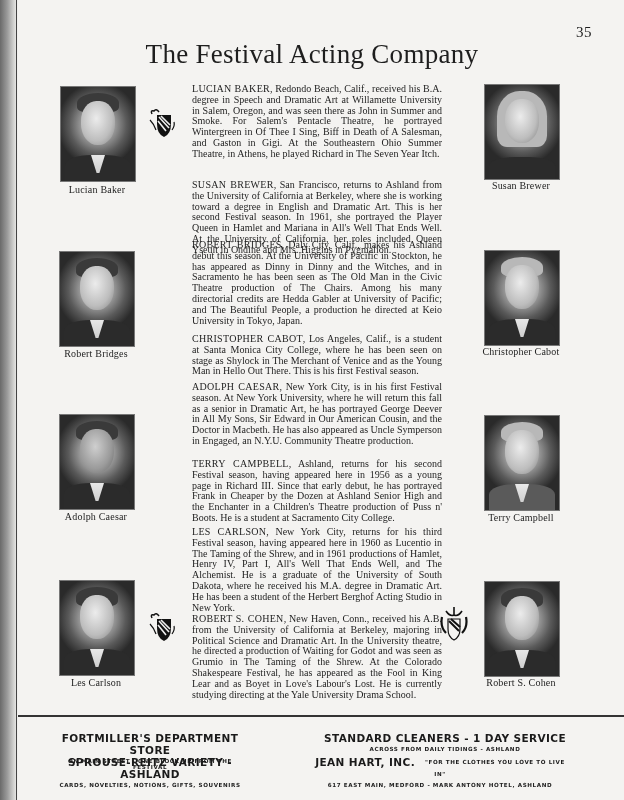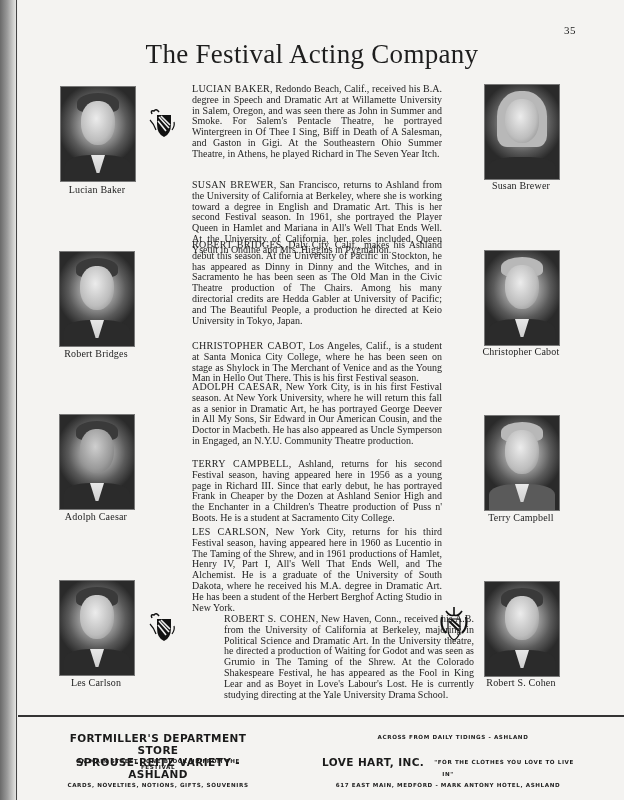--- a/index.html
+++ b/index.html
@@ -7,21 +7,21 @@
     width: 624px; height: 800px; position: relative; overflow: hidden;
     background: #f4f3f1;
     font-family: "Liberation Serif", "DejaVu Serif", serif;
     color: #1e1e1e;
   }
   .binding {
     position: absolute; left: 0; top: 0; width: 18px; height: 800px;
     background: linear-gradient(to right, #6a6a6a 0%, #9a9a9a 40%, #d8d8d6 80%, #f4f3f1 100%);
   }
   .binding-line { position: absolute; left: 16px; top: 0; width: 1px; height: 800px; background: #444; }
-  .page-number { position: absolute; left: 564px; top: 24px; font-size: 11px; letter-spacing: 0.5px; }
+  .page-number { position: absolute; left: 576px; top: 24px; font-size: 15px; letter-spacing: 0.5px; }
   .title { position: absolute; left: 0; width: 624px; top: 39px; text-align: center; font-size: 27px; letter-spacing: 0.3px; }
   .photo {
     position: absolute; width: 74px; height: 94px;
     background: radial-gradient(ellipse 55% 45% at 50% 40%, #d9d9d9 0%, #a7a7a7 35%, #5a5a5a 70%, #2a2a2a 100%);
     border: 1px solid #777;
   }
   .photo .face {
     position: absolute; left: 20px; top: 14px; width: 34px; height: 44px; border-radius: 45% 45% 48% 48%;
     background: radial-gradient(ellipse at 45% 40%, #ececec 0%, #bdbdbd 60%, #7f7f7f 100%);
   }
@@ -40,21 +40,21 @@
     clip-path: polygon(0 0, 100% 0, 60% 100%, 40% 100%);
   }
   .caption { position: absolute; width: 110px; text-align: center; font-size: 10px; letter-spacing: 0.2px; }
   .crest { position: absolute; width: 28px; height: 30px; }
   .bio {
     position: absolute; left: 192px; width: 250px;
     font-size: 10px; line-height: 10.8px; text-align: justify;
   }
   .bio .name { letter-spacing: 0.3px; }
   .rule { position: absolute; left: 18px; top: 715px; width: 606px; height: 2px; background: #333; }
-  .ad { position: absolute; text-align: center; font-family: "DejaVu Sans", sans-serif; font-weight: bold; margin-left: 8px; }
+  .ad { position: absolute; text-align: center; font-family: "DejaVu Sans", sans-serif; font-weight: bold; }
   .ad .head { font-size: 10.5px; letter-spacing: 0.4px; color: #1a1a1a; }
   .ad .sub { font-size: 5.6px; letter-spacing: 0.6px; margin-top: 2px; color: #222; }
   .ad .tag { font-size: 5.6px; letter-spacing: 0.6px; margin-left: 10px; vertical-align: 2px; }
 </style>
 </head>
 <body>
 
 <div class="binding"></div>
 <div class="binding-line"></div>
 
@@ -145,45 +145,46 @@
 
 <div class="bio" style="top:84px;">
   <span class="name">LUCIAN BAKER</span><span>, Redondo Beach, Calif., received his B.A. degree in Speech and Dramatic Art at Willamette University in Salem, Oregon, and was seen there as John in Summer and Smoke. For Salem's Pentacle Theatre, he portrayed Wintergreen in Of Thee I Sing, Biff in Death of A Salesman, and Gaston in Gigi. At the Southeastern Ohio Summer Theatre, in Athens, he played Richard in The Seven Year Itch.</span>
 </div>
 <div class="bio" style="top:180px;">
   <span class="name">SUSAN BREWER</span><span>, San Francisco, returns to Ashland from the University of California at Berkeley, where she is working toward a degree in English and Dramatic Art. This is her second Festival season. In 1961, she portrayed the Player Queen in Hamlet and Mariana in All's Well That Ends Well. At the University of California, her roles included Queen Yseult in Ondine and Mrs. Higgins in Pygmalion.</span>
 </div>
 <div class="bio" style="top:240px;font-family:Liberation Serif, serif;">
   <span class="name">ROBERT BRIDGES</span><span>, Daly City, Calif., makes his Ashland debut this season. At the University of Pacific in Stockton, he has appeared as Dinny in Dinny and the Witches, and in Sacramento he has been seen as The Old Man in the Civic Theatre production of The Chairs. Among his many directorial credits are Hedda Gabler at University of Pacific; and The Beautiful People, a production he directed at Keio University in Tokyo, Japan.</span>
 </div>
-<div class="bio" style="top:341px;">
+<div class="bio" style="top:334px;">
   <span class="name">CHRISTOPHER CABOT</span><span>, Los Angeles, Calif., is a student at Santa Monica City College, where he has been seen on stage as Shylock in The Merchant of Venice and as the Young Man in Hello Out There. This is his first Festival season.</span>
 </div>
 <div class="bio" style="top:382px;">
   <span class="name">ADOLPH CAESAR</span><span>, New York City, is in his first Festival season. At New York University, where he will return this fall as a senior in Dramatic Art, he has portrayed George Deever in All My Sons, Sir Edward in Our American Cousin, and the Doctor in Macbeth. He has also appeared as Uncle Symperson in Engaged, an N.Y.U. Community Theatre production.</span>
 </div>
 <div class="bio" style="top:459px;">
   <span class="name">TERRY CAMPBELL</span><span>, Ashland, returns for his second Festival season, having appeared here in 1956 as a young page in Richard III. Since that early debut, he has portrayed Frank in Cheaper by the Dozen at Ashland Senior High and the Enchanter in a Children's Theatre production of Puss n' Boots. He is a student at Sacramento City College.</span>
 </div>
 <div class="bio" style="top:527px;">
   <span class="name">LES CARLSON</span><span>, New York City, returns for his third Festival season, having appeared here in 1960 as Lucentio in The Taming of the Shrew, and in 1961 productions of Hamlet, Henry IV, Part I, All's Well That Ends Well, and The Alchemist. He is a graduate of the University of South Dakota, where he received his M.A. degree in Dramatic Art. He has been a student of the Herbert Berghof Acting Studio in New York.</span>
 </div>
-<div class="bio" style="top:614px;margin-left:32px;">
+<div class="bio" style="top:614px;">
   <span class="name">ROBERT S. COHEN</span><span>, New Haven, Conn., received his A.B. from the University of California at Berkeley, majoring in Political Science and Dramatic Art. In the University theatre, he directed a production of Waiting for Godot and was seen as Grumio in The Taming of the Shrew. At the Colorado Shakespeare Festival, he has appeared as the Fool in King Lear and as Boyet in Love's Labour's Lost. He is currently studying directing at the Yale University Drama School.</span>
 </div>
 
 <div class="rule"></div>
 
 <div class="ad" style="left:60px;width:180px;top:732px;">
   <div class="head">FORTMILLER'S DEPARTMENT STORE</div>
   <div class="sub">ON MAIN STREET  -  ONE BLOCK UP FROM THE FESTIVAL</div>
 </div>
 <div class="ad" style="left:320px;width:250px;top:732px;">
+  <div class="head">STANDARD CLEANERS  -  1 DAY SERVICE</div>
   <div class="sub">ACROSS FROM DAILY TIDINGS  -  ASHLAND</div>
 </div>
 <div class="ad" style="left:55px;width:190px;top:756px;">
   <div class="head">SPROUSE-REITZ VARIETY  -  ASHLAND</div>
   <div class="sub">CARDS, NOVELTIES, NOTIONS, GIFTS, SOUVENIRS</div>
 </div>
 <div class="ad" style="left:310px;width:260px;top:756px;">
-  <div class="head"><span>LOVE HART, INC.</span><span class="tag">"FOR THE CLOTHES YOU LOVE TO LIVE IN"</span></div>
+  <div class="head"><span>JEAN HART, INC.</span><span class="tag">"FOR THE CLOTHES YOU LOVE TO LIVE IN"</span></div>
   <div class="sub">617 EAST MAIN, MEDFORD  -  MARK ANTONY HOTEL, ASHLAND</div>
 </div>
 
 </body></html>

